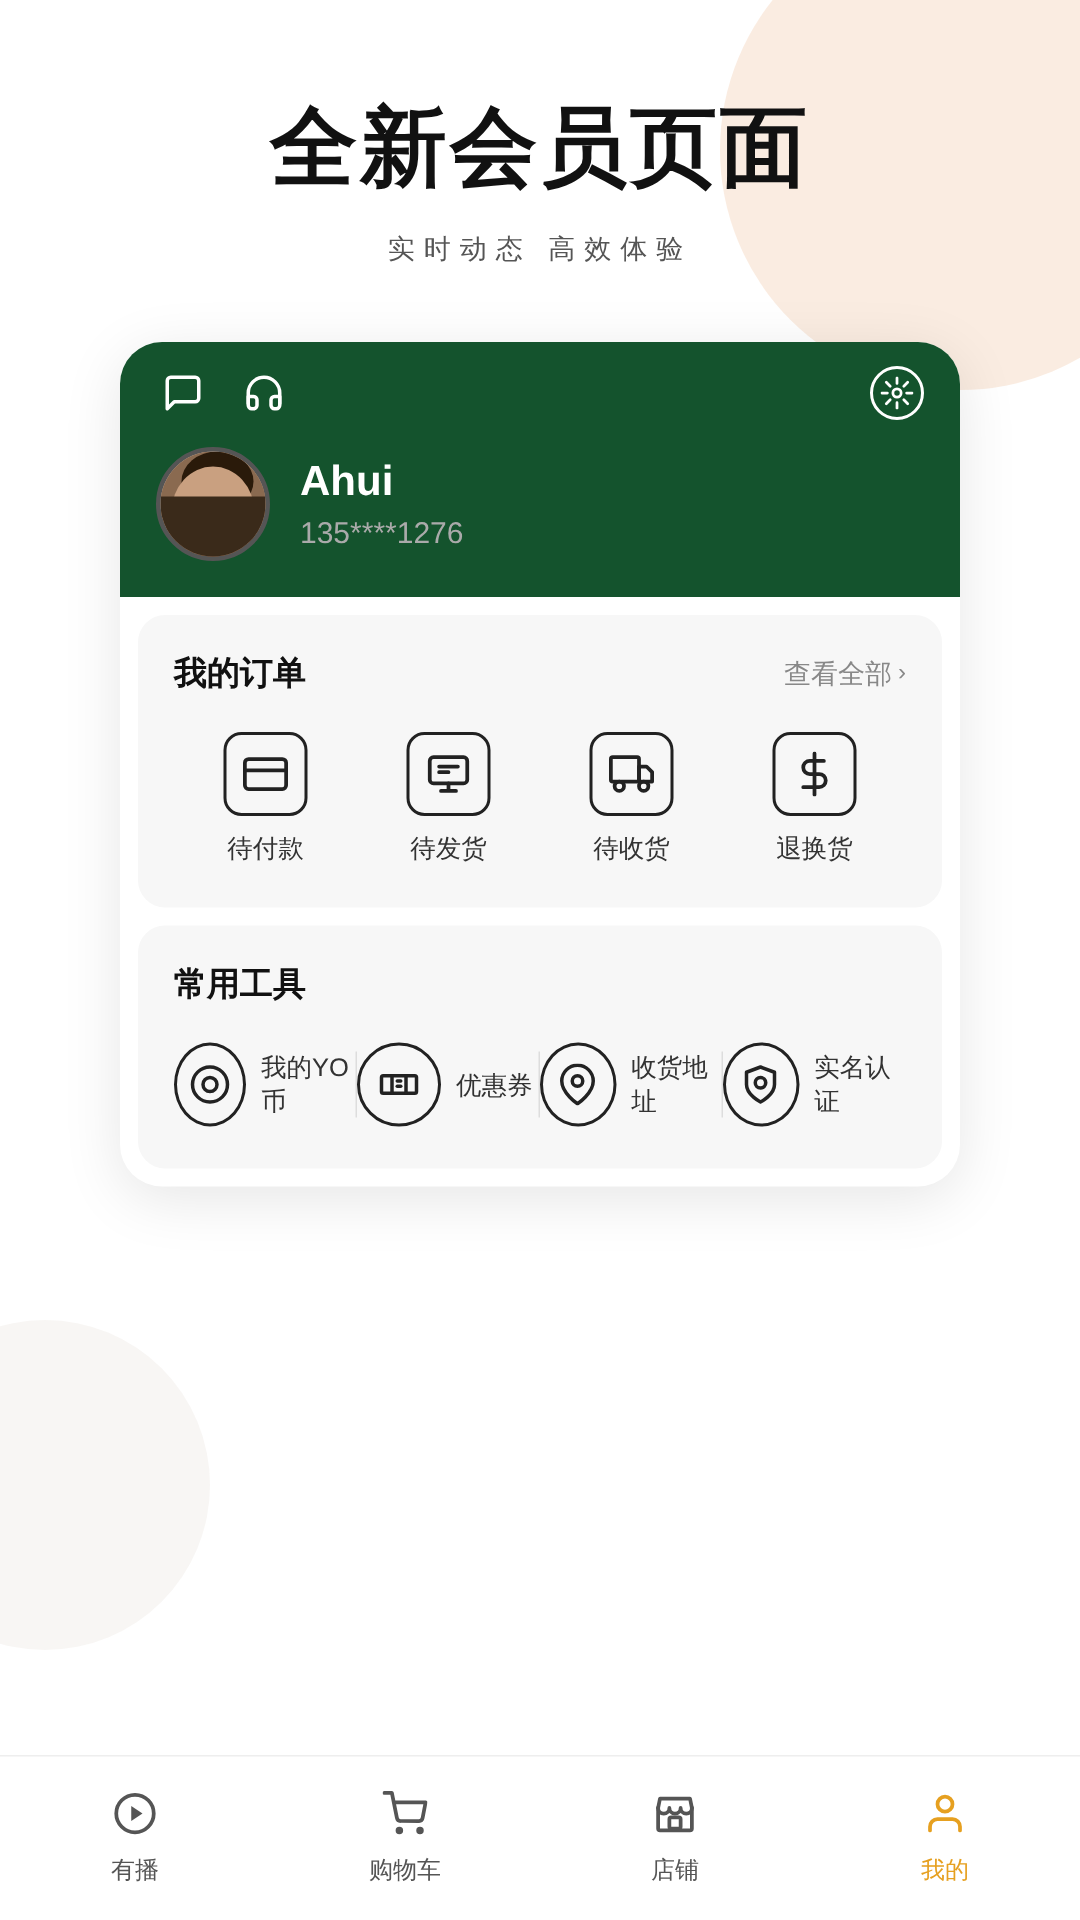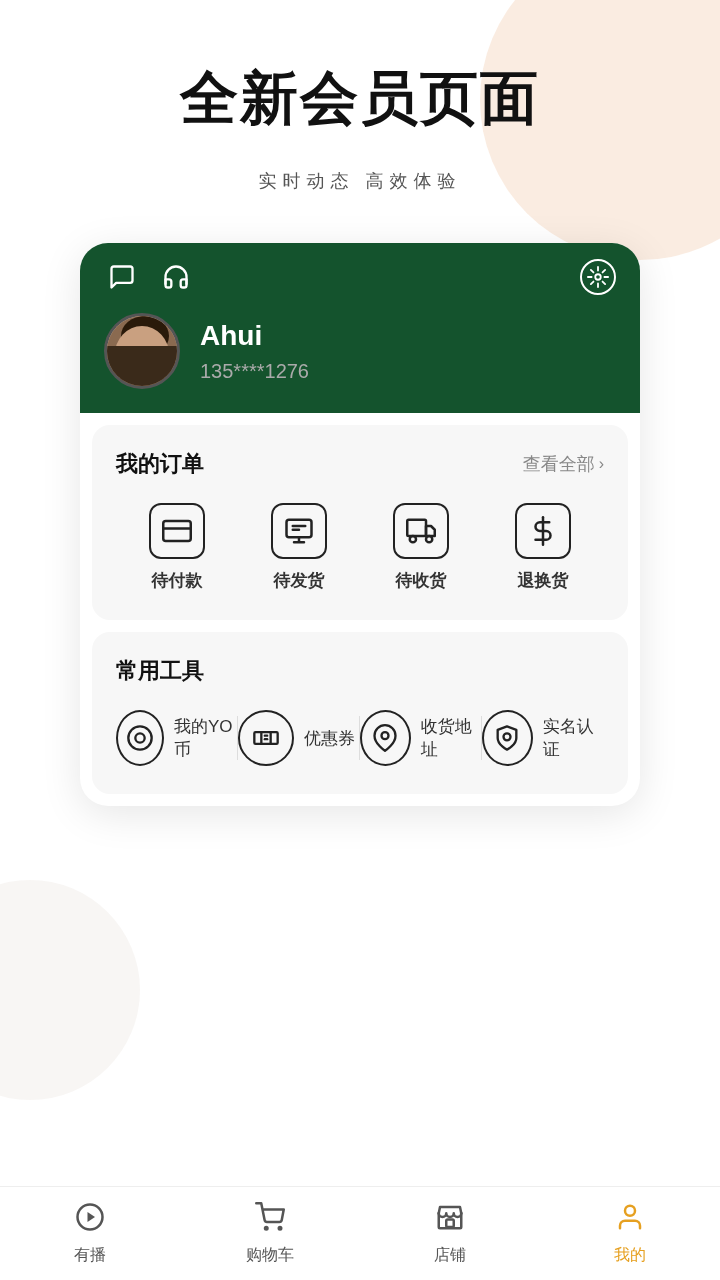--- a/index.html
+++ b/index.html
@@ -44,21 +44,21 @@
       padding-top: 60px;
     }
 
     
     .hero-title {
       font-size: 58px;
       font-weight: 800;
       color: #111111;
       text-align: center;
       letter-spacing: 2px;
-      margin-bottom: 31px;
+      margin-bottom: 16px;
     }
     .hero-subtitle {
       font-size: 18px;
       color: #555555;
       text-align: center;
       letter-spacing: 6px;
       margin-bottom: 50px;
     }
 
     
@@ -195,21 +195,20 @@
     .chevron {
       font-size: 16px;
       color: #888888;
     }
 
     
     .icon-row {
       display: flex;
       justify-content: space-around;
       align-items: center;
-      font-weight: bold;
     }
     .icon-item {
       display: flex;
       flex-direction: column;
       align-items: center;
       gap: 10px;
       flex: 1;
     }
     .icon-box {
       width: 56px;
@@ -270,21 +269,21 @@
     .content-spacer {
       height: 80px;
     }
 
     
     .bottom-nav {
       position: fixed;
       bottom: 0;
       left: 0;
       width: 720px;
-      height: 94px;
+      height: 110px;
       background: #ffffff;
       border-top: 1px solid #eeeeee;
       display: flex;
       justify-content: space-around;
       align-items: center;
       z-index: 100;
     }
     .nav-item {
       display: flex;
       flex-direction: column;

